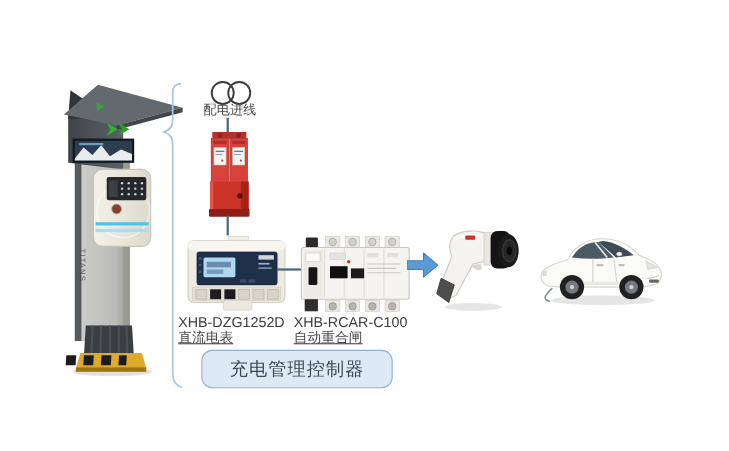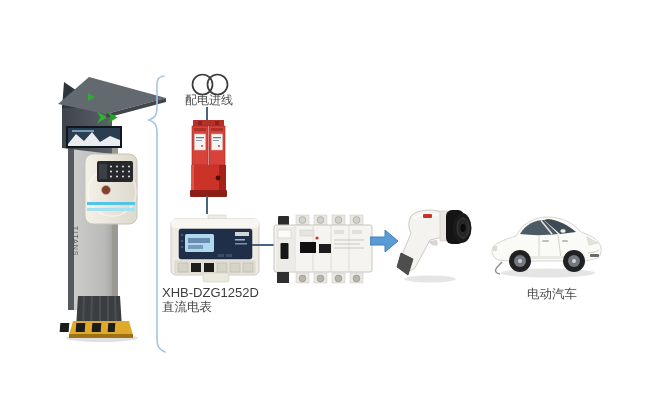--- a/index.html
+++ b/index.html
@@ -10,21 +10,21 @@
   }
   .abs{position:absolute;}
   .lbl{
     position:absolute;text-align:center;color:#4a4a4a;
     font-size:12px;line-height:14px;white-space:nowrap;
   }
   .model-lbl{
     position:absolute;text-align:left;color:#3c3c3c;
     font-size:13px;line-height:15px;
   }
-  .model-lbl .cn{font-size:12.5px;color:#474747;}
+  .model-lbl .cn{font-size:12.5px;color:#474747;text-decoration:underline;}
   .vline{position:absolute;width:1.5px;background:#47657f;}
   .hline{position:absolute;height:1.5px;background:#47657f;}
   .controller-box{
     position:absolute;left:183px;top:318px;width:174px;height:35px;
     background:#ddeaf6;border:1.5px solid #8fb0cf;border-radius:10px;
     display:flex;align-items:center;justify-content:center;
     font-size:16.5px;color:#3d4752;letter-spacing:1px;box-sizing:border-box;
   }
 </style>
 </head>
@@ -210,21 +210,28 @@
       <rect x="24" y="59" width="13" height="10" fill="#eae8e3" stroke="#c8c5be" stroke-width="0.5"></rect>
       <rect x="42" y="59" width="13" height="10" fill="#eae8e3" stroke="#c8c5be" stroke-width="0.5"></rect>
       <rect x="60" y="59" width="13" height="10" fill="#eae8e3" stroke="#c8c5be" stroke-width="0.5"></rect>
       <rect x="78" y="59" width="13" height="10" fill="#eae8e3" stroke="#c8c5be" stroke-width="0.5"></rect>
       <circle cx="30.5" cy="64.5" r="3.4" fill="#b8b5ae" stroke="#8e8b84" stroke-width="0.6"></circle>
       <circle cx="48.5" cy="64.5" r="3.4" fill="#b8b5ae" stroke="#8e8b84" stroke-width="0.6"></circle>
       <circle cx="66.5" cy="64.5" r="3.4" fill="#b8b5ae" stroke="#8e8b84" stroke-width="0.6"></circle>
       <circle cx="84.5" cy="64.5" r="3.4" fill="#b8b5ae" stroke="#8e8b84" stroke-width="0.6"></circle>
     </g>
   </svg>
-
+  <div class="model-lbl" style="left:267px;top:285px;width:112px">
+    <div>XHB-RCAR-C100</div>
+    <div class="cn">自动重合闸</div>
+  </div>
+
+  <div class="controller-box">
+    <span>充电管理控制器</span>
+  </div>
 
   <svg class="abs" style="left:370px;top:227px" width="30" height="28" viewBox="0 0 30 28">
     <polygon points="0,10 15,10 15,3 28,14 15,25 15,18 0,18" fill="#5b9bd5" stroke="#4380b8" stroke-width="1" stroke-linejoin="round"></polygon>
   </svg>
 
   <svg class="abs" style="left:396px;top:206px" width="80" height="80" viewBox="0 0 80 80">
     <ellipse cx="34" cy="73" rx="26" ry="3.5" fill="rgba(0,0,0,0.10)"></ellipse>
     <path d="M 16 9 C 22 4, 34 3, 42 5 L 50 7 L 52 30 L 34 34 L 20 60 C 18 65, 11 66, 7 62 C 3 58, 3 53, 6 49 L 15 27 C 12 22, 12 14, 16 9 Z" fill="#f4f3ef" stroke="#cbc9c2" stroke-width="1"></path>
     <path d="M 18 12 C 24 8, 34 7, 42 9" stroke="#ffffff" stroke-width="2" fill="none" opacity="0.8"></path>
     <polygon points="5,47 17,53 12,69 1,61" fill="#4e4e4e" stroke="#3a3a3a" stroke-width="0.8"></polygon>
@@ -253,15 +260,14 @@
     <circle cx="34" cy="57" r="6" fill="#73797e"></circle>
     <circle cx="34" cy="57" r="2" fill="#cfd2d4"></circle>
     <circle cx="88" cy="57" r="11" fill="#1f2123"></circle>
     <circle cx="88" cy="57" r="6" fill="#73797e"></circle>
     <circle cx="88" cy="57" r="2" fill="#cfd2d4"></circle>
     <polygon points="101,33 112,39 103,41" fill="#e4e4df" stroke="#c8c8c2" stroke-width="0.5"></polygon>
     <path d="M 113 46 C 110 48, 106 49, 102 49" stroke="#ccccc6" stroke-width="1" fill="none"></path>
     <rect x="104" y="50" width="9" height="3" rx="1" fill="#6a6a66"></rect>
     <rect x="7" y="42" width="4" height="5" fill="#dddad4"></rect>
   </svg>
-  <div class="lbl" style="left:505px;top:287px;width:94px;font-size:12.5px">电动汽车</div>
 
 </div>
 
 </body></html>

